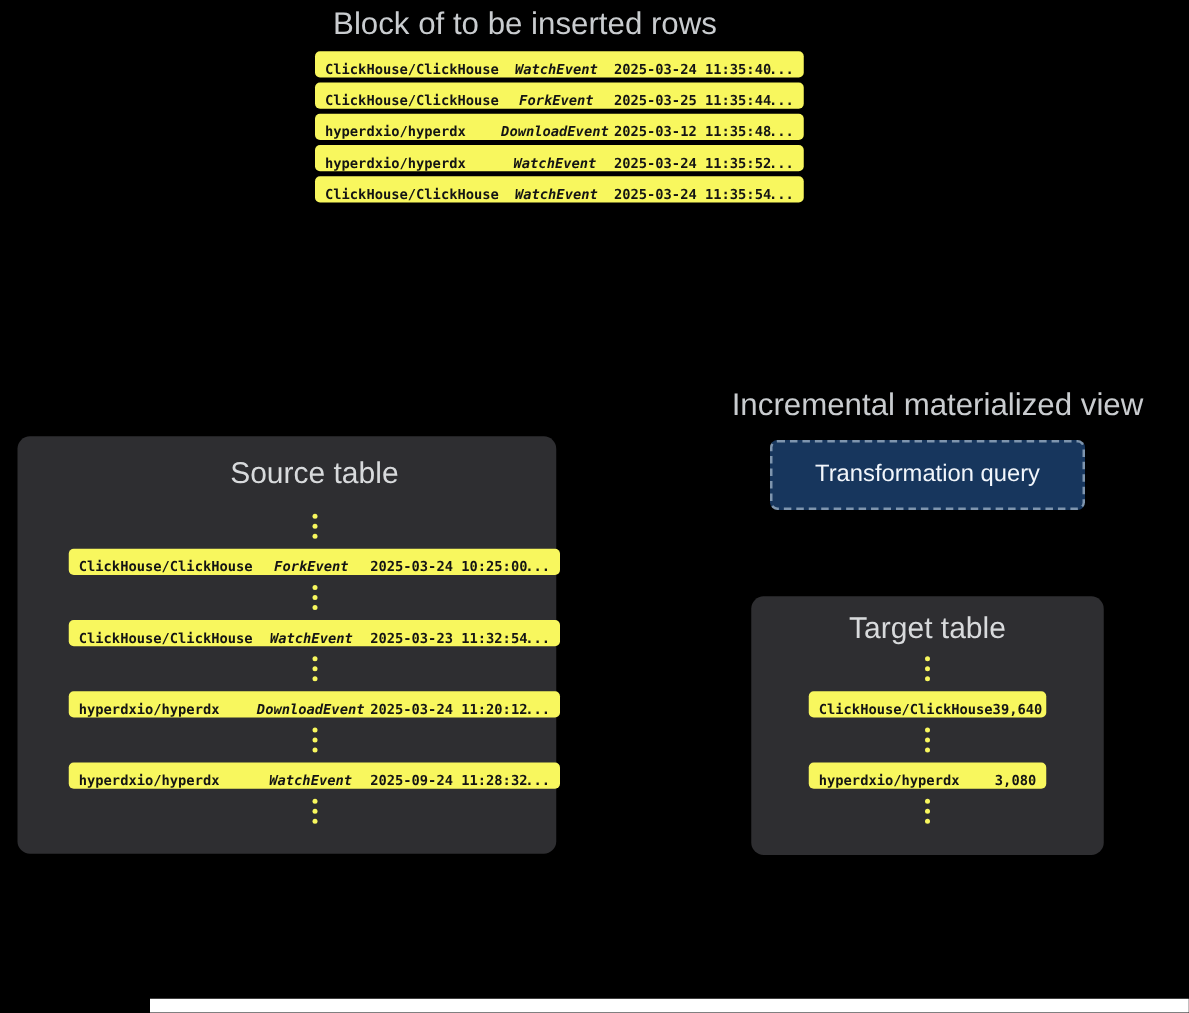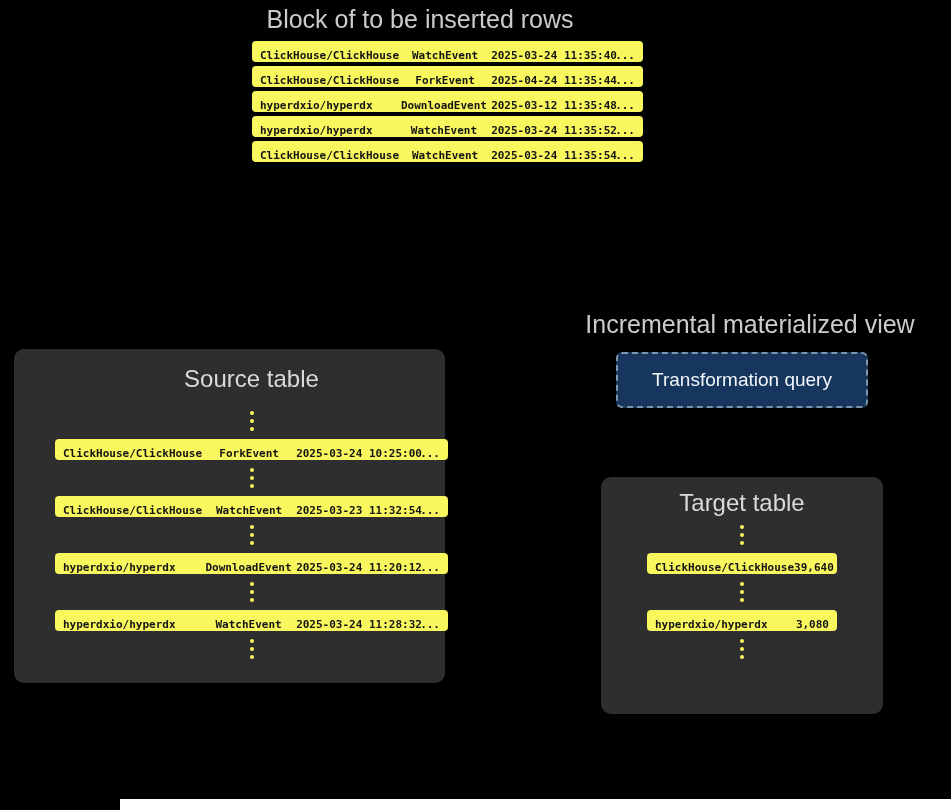--- a/index.html
+++ b/index.html
@@ -36,21 +36,21 @@
     display:flex;
     align-items:flex-end;
     padding:0 8px;
     font-family:"DejaVu Sans Mono","Liberation Mono",monospace;
     font-weight:700;
     font-size:11px;
     color:var(--row-text);
     white-space:nowrap;
   }
   .yrow .c-repo{width:142px;text-align:left;}
-  .yrow .c-event{width:98px;text-align:center;}
+  .yrow .c-event{width:98px;text-align:center;font-style:italic;}
   .yrow .c-time{width:124px;text-align:left;}
   .yrow .c-more{flex:1;text-align:right;}
   
   .insert-rows{
     position:absolute;left:252px;top:41px;
     display:flex;flex-direction:column;gap:4px;
   }
   .insert-rows .yrow{width:391px;}
   
   .panel{
@@ -62,21 +62,21 @@
   .panel-title{
     color:var(--panel-title);
     font-size:24px;
     margin-top:16px;
   }
   #source-panel{left:14px;top:349px;width:431px;height:334px;padding-left:44px;}
   #source-panel .panel-body{
     display:flex;flex-direction:column;align-items:center;gap:6px;margin-top:16px;
   }
   #source-panel .yrow{width:393px;}
-  #target-panel{left:601px;top:477px;width:282px;height:237px;}
+  #target-panel{left:601px;top:477px;width:282px;height:207px;}
   #target-panel .panel-title{margin-top:12px;}
   #target-panel .panel-body{
     display:flex;flex-direction:column;align-items:center;gap:6px;margin-top:6px;
   }
   #target-panel .yrow{width:190px;justify-content:space-between;}
   
   .dots{display:flex;flex-direction:column;gap:4px;align-items:center;padding:2px 0;}
   .dots i{display:block;width:4px;height:4px;border-radius:50%;background:var(--yellow);}
   
   .tq-button{
@@ -104,21 +104,21 @@
 <div class="insert-rows">
   <div class="yrow">
     <span class="c-repo">ClickHouse/ClickHouse</span>
     <span class="c-event">WatchEvent</span>
     <span class="c-time">2025-03-24 11:35:40</span>
     <span class="c-more">...</span>
   </div>
   <div class="yrow">
     <span class="c-repo">ClickHouse/ClickHouse</span>
     <span class="c-event">ForkEvent</span>
-    <span class="c-time">2025-04-24 11:35:44</span>
+    <span class="c-time">2025-03-25 11:35:44</span>
     <span class="c-more">...</span>
   </div>
   <div class="yrow">
     <span class="c-repo">hyperdxio/hyperdx</span>
     <span class="c-event">DownloadEvent</span>
     <span class="c-time">2025-03-12 11:35:48</span>
     <span class="c-more">...</span>
   </div>
   <div class="yrow">
     <span class="c-repo">hyperdxio/hyperdx</span>
@@ -175,21 +175,21 @@
       <span class="c-more">...</span>
     </div>
     <div class="dots">
         <i></i>
         <i></i>
         <i></i>
       </div>
     <div class="yrow">
       <span class="c-repo">hyperdxio/hyperdx</span>
       <span class="c-event">WatchEvent</span>
-      <span class="c-time">2025-03-24 11:28:32</span>
+      <span class="c-time">2025-09-24 11:28:32</span>
       <span class="c-more">...</span>
     </div>
     <div class="dots">
         <i></i>
         <i></i>
         <i></i>
       </div>
   </div>
 </div>
 

